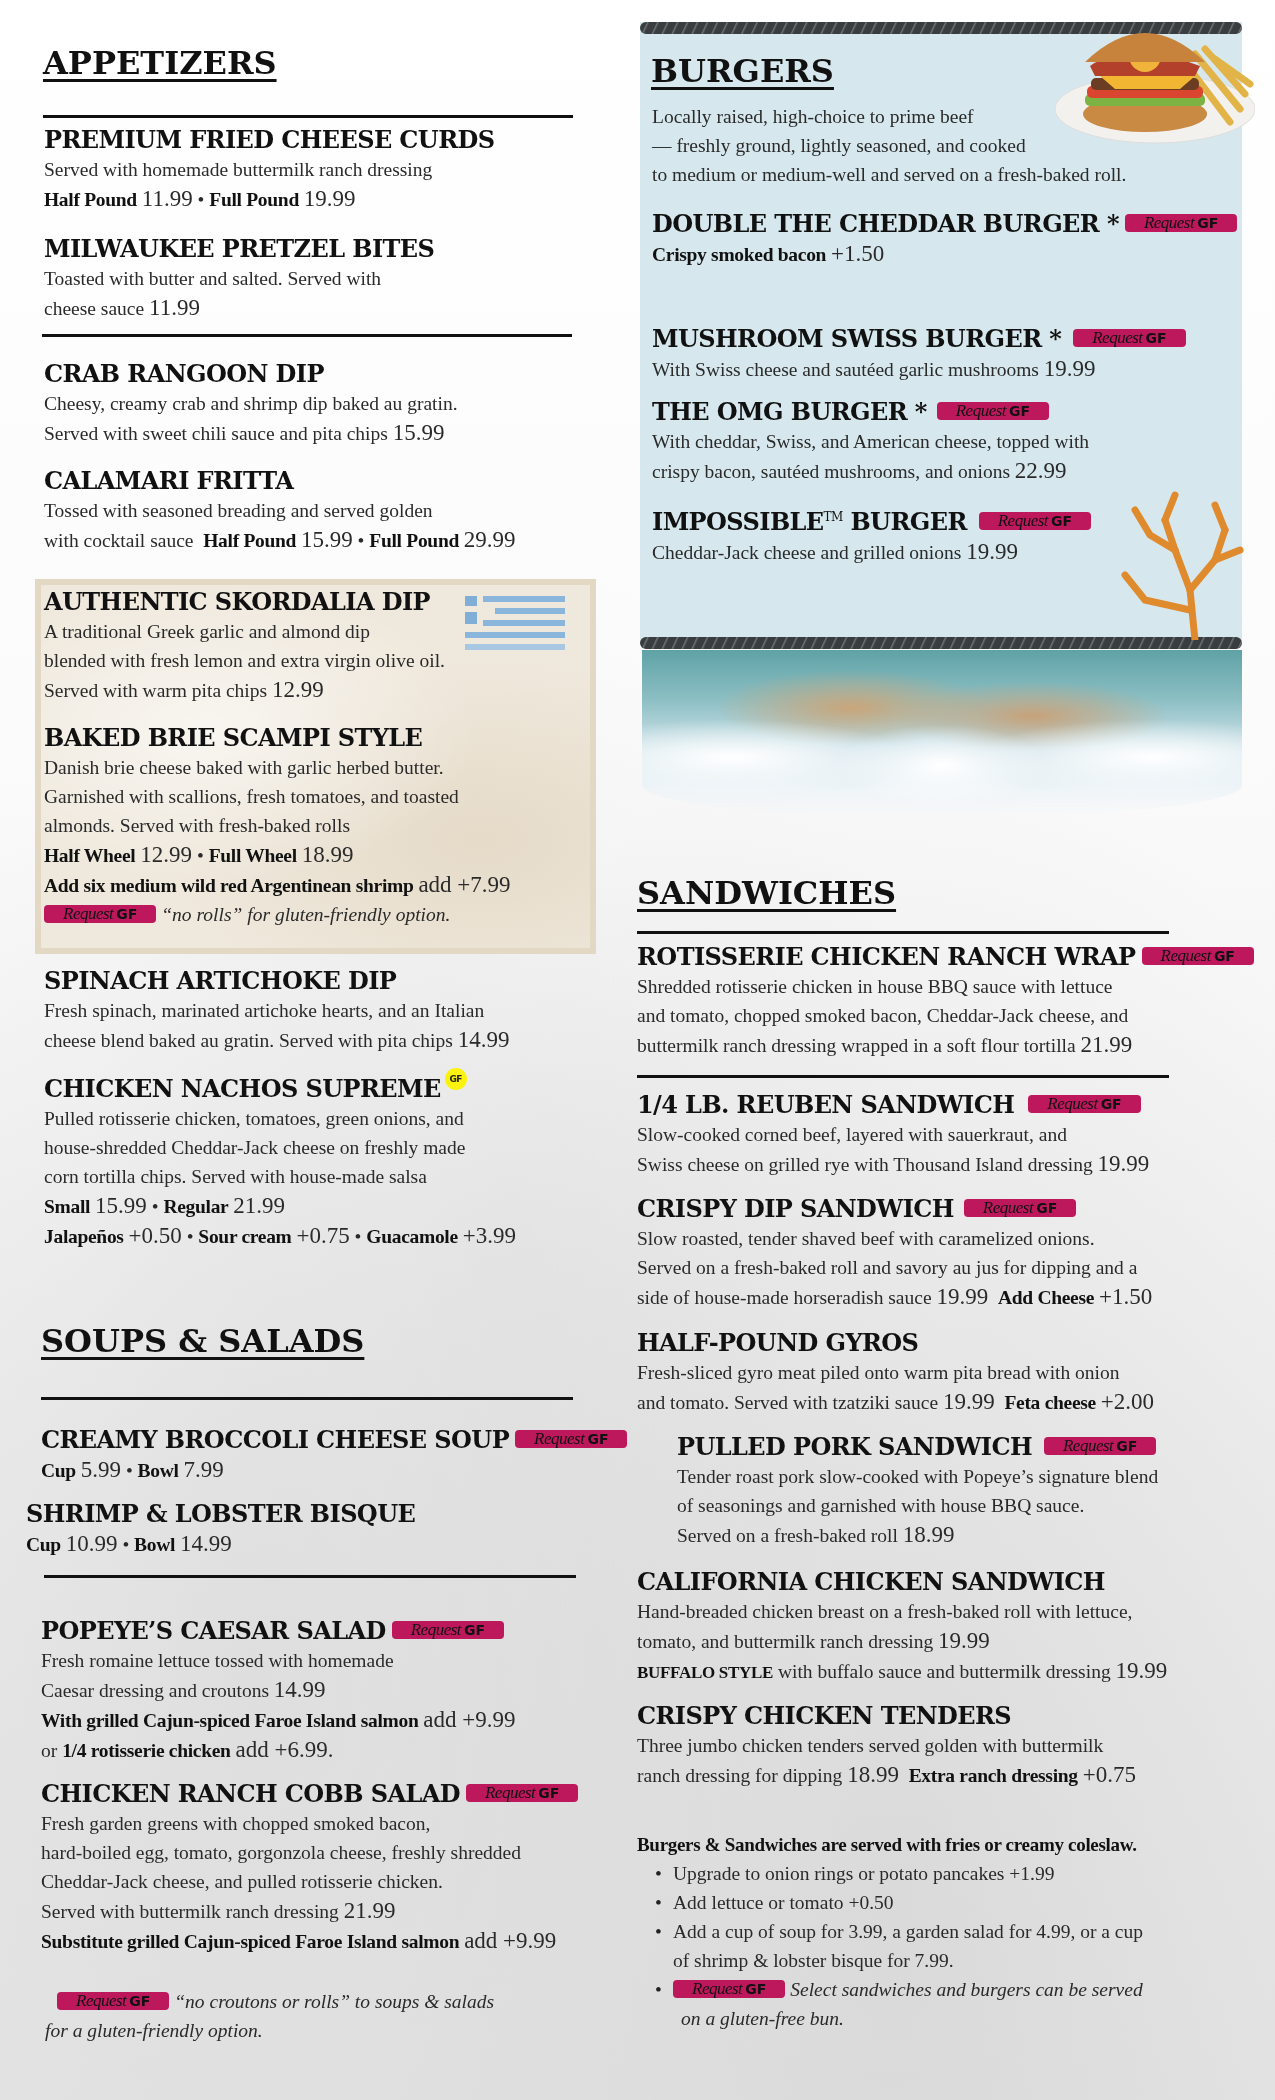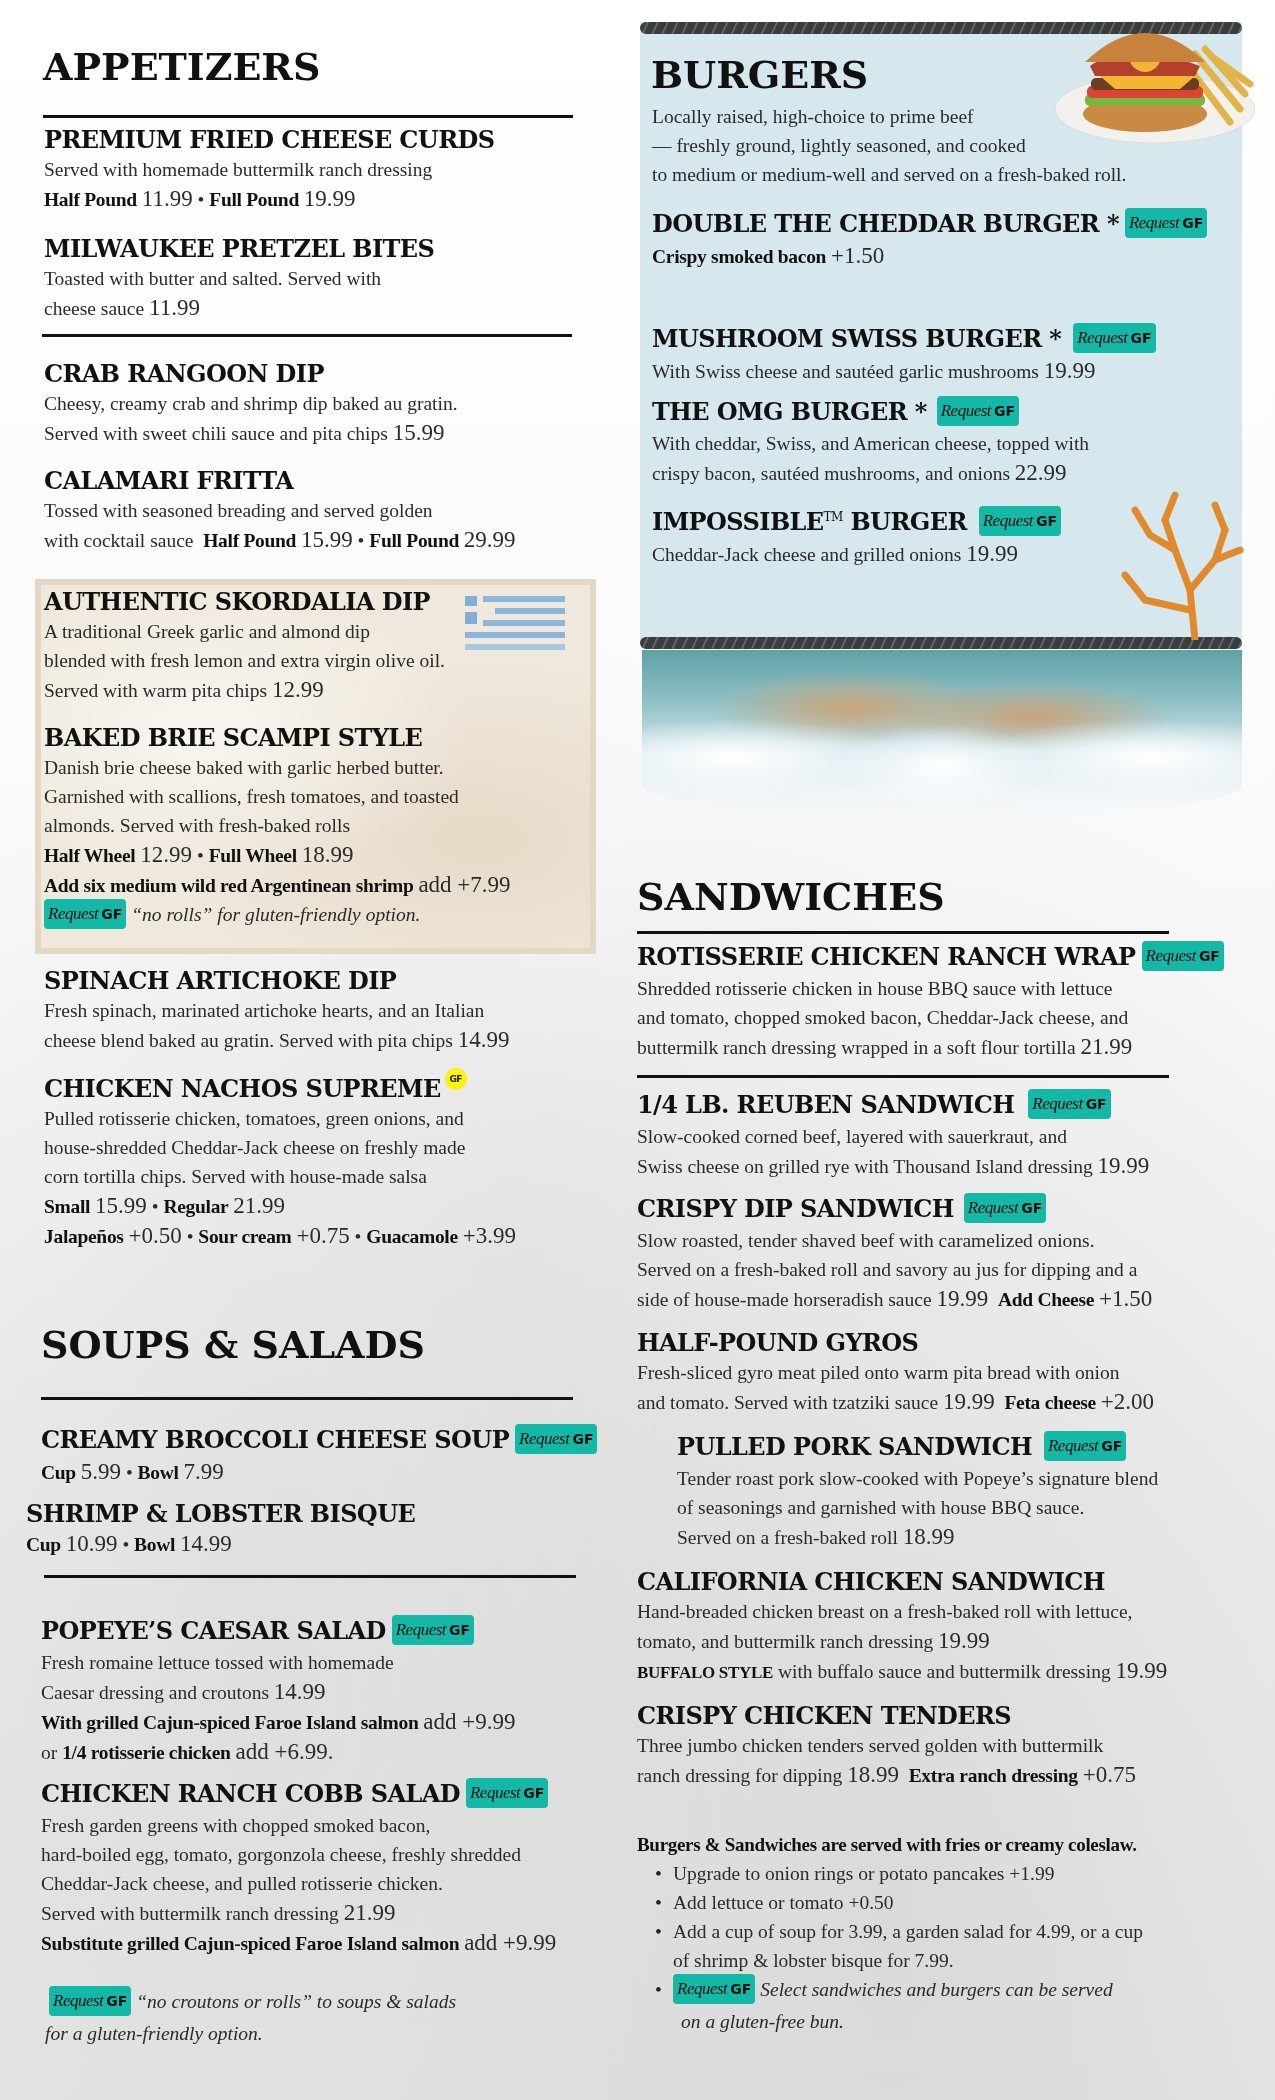--- a/index.html
+++ b/index.html
@@ -14,21 +14,22 @@
       radial-gradient(ellipse at 70% 90%, rgba(190,190,190,0.35) 0%, rgba(255,255,255,0) 45%),
       radial-gradient(ellipse at 40% 60%, rgba(215,215,215,0.3) 0%, rgba(255,255,255,0) 40%),
       linear-gradient(180deg, #ffffff 0%, #fbfbfb 35%, #eeeeee 70%, #e6e6e6 100%);
   }
   .abs { position: absolute; }
 
   
   .section-title {
     font-family: "DejaVu Serif", serif;
     font-weight: bold;
-    font-size: 38px;
+    font-size: 32px;
+    text-decoration: underline;
     text-decoration-thickness: 3px;
     text-underline-offset: 5px;
     letter-spacing: 0px;
     color: #111;
   }
   .rule { position: absolute; height: 3px; background: #111; }
 
   .item-title {
     font-family: "DejaVu Serif", serif;
     font-weight: bold;
@@ -45,25 +46,25 @@
     color: #2a2a2a;
     white-space: nowrap;
   }
   .desc b, .b { font-weight: bold; color: #111; letter-spacing: -0.3px; }
   .price { font-size: 23px; }
   .it { font-style: italic; font-family: "Liberation Serif", serif; }
 
   
   .gf {
     display: inline-block;
-    background: #14b8a6;
+    background: #be185d;
     border-radius: 4px;
-    padding: 0 4px;
+    padding: 0 19px;
     font-size: 16px;
-    line-height: 30px;
+    line-height: 18px;
     vertical-align: middle;
     position: relative;
     top: -3px;
     margin-left: 6px;
     color: #111;
     letter-spacing: 0;
   }
   .gf .req { font-family: "Liberation Serif", serif; font-style: italic; font-weight: normal; font-size: 17px; letter-spacing: -0.5px; }
   .gf .g { font-family: "DejaVu Sans", sans-serif; font-weight: bold; font-size: 14px; margin-left: 3px; }
   .gf-dot {
@@ -219,21 +220,21 @@
   <div class="item-title"><span>CHICKEN RANCH COBB SALAD</span><span class="gf"><span class="req">Request</span><span class="g">GF</span></span></div>
   <div class="desc">Fresh garden greens with chopped smoked bacon,</div>
   <div class="desc">hard-boiled egg, tomato, gorgonzola cheese, freshly shredded</div>
   <div class="desc">Cheddar-Jack cheese, and pulled rotisserie chicken.</div>
   <div class="desc"><span>Served with buttermilk ranch dressing</span> <span class="price">21.99</span></div>
   <div class="desc"><b>Substitute grilled Cajun-spiced Faroe Island salmon</b> <span class="price">add +9.99</span></div>
 </div>
 
 <div class="abs" style="left:45px; top:1987px;">
   <div class="desc">
-    <span class="gf" style="margin-left:4px;text-align:right;"><span class="req">Request</span><span class="g">GF</span></span>
+    <span class="gf" style="margin-left:12px;text-align:right;"><span class="req">Request</span><span class="g">GF</span></span>
     <span class="it">“no croutons or rolls” to soups &amp; salads</span>
   </div>
   <div class="desc it">for a gluten-friendly option.</div>
 </div>
 
 <div class="burger-panel"></div>
 <div class="rope" style="top:22px;"></div>
 <div class="rope" style="top:637px;"></div>
 <div class="waves"></div>
 

